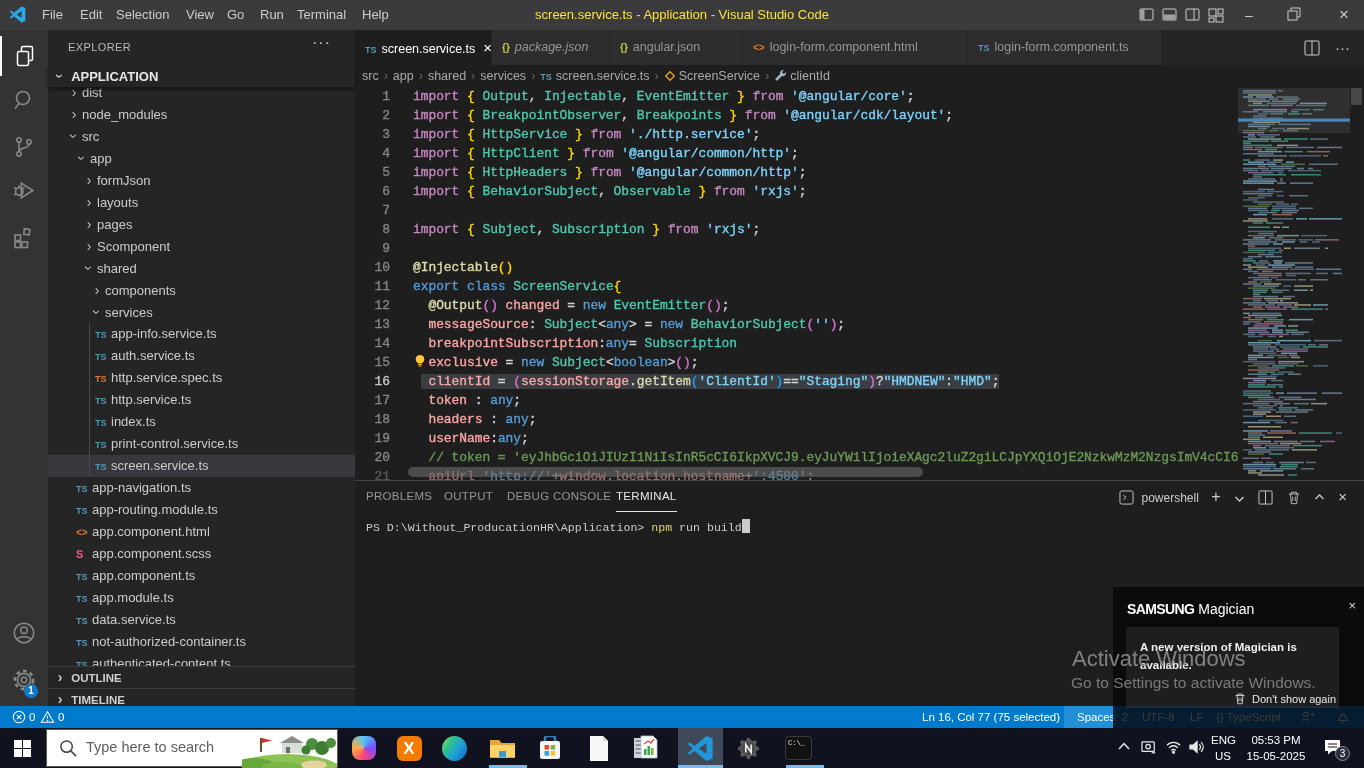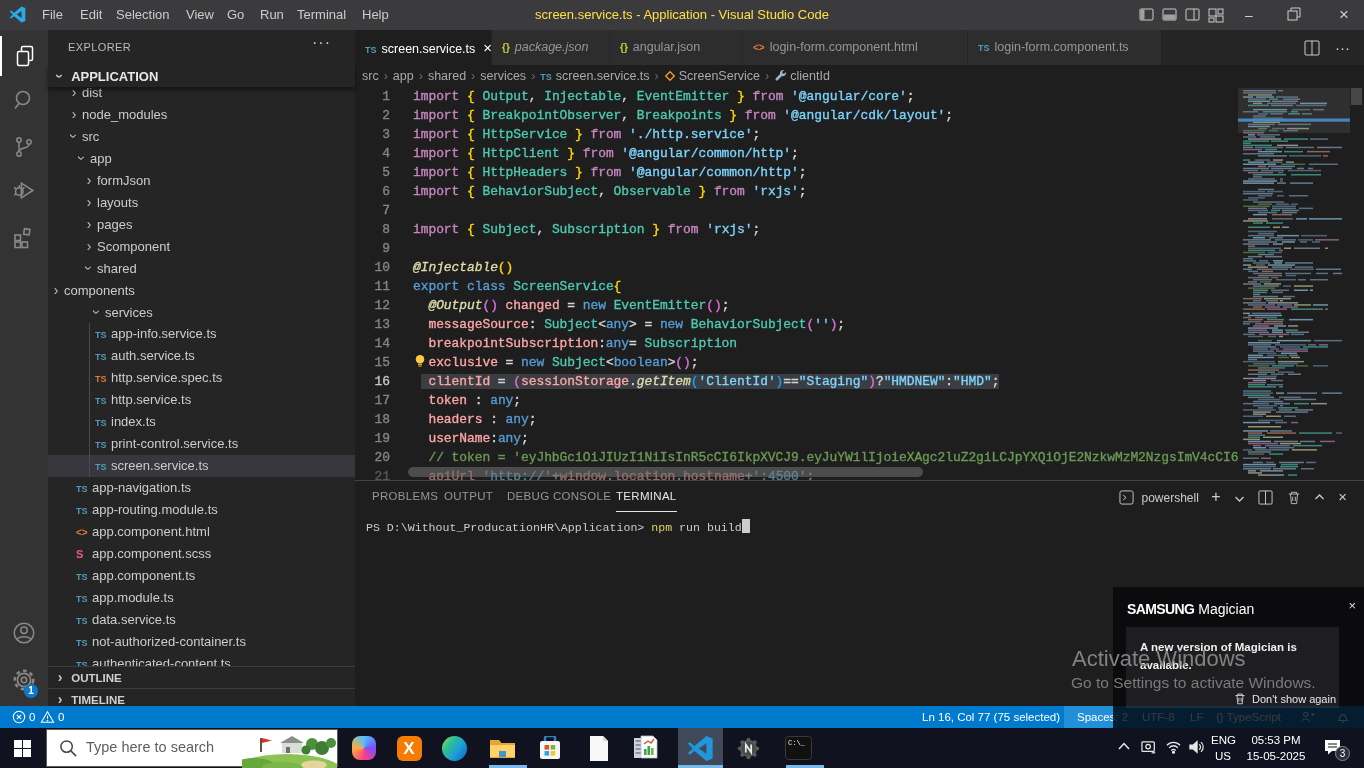--- a/index.html
+++ b/index.html
@@ -49,21 +49,21 @@
 .tab .cls { margin-left:8px; margin-right:8px; font-size:15px; }
 #crumbs { position:absolute; left:0; top:35px; width:1009px; height:22px; line-height:22px; color:#a9a9a9; font-size:12.5px; white-space:nowrap; }
 #crumbs .sep { color:#6e6e6e; padding:0 5px; }
 #code { position:absolute; left:0; top:57px; width:1009px; height:393px; overflow:hidden;
   font-family:"Liberation Mono",monospace; font-size:12.95px; letter-spacing:-0.05px; -webkit-text-stroke:0.35px; }
 .cl { height:19px; line-height:19px; white-space:pre; }
 .ln { display:inline-block; width:35px; text-align:right; color:#858585; }
 .ln.cur { color:#c6c6c6; }
 .ct { display:inline-block; padding-left:23px; color:#d4d4d4; }
 .pk { color:#C586C0; } .bl { color:#569CD6; } .tl { color:#4EC9B0; } .vr { color:#fca5a5; }
-.st { color:#7dd3fc; } .fn { color:#DCDCAA;font-style:italic; } .cm { color:#6A9955; }
+.st { color:#7dd3fc; } .fn { color:#DCDCAA; } .cm { color:#6A9955; }
 .b1 { color:#FFD700; } .b2 { color:#DA70D6; } .b3 { color:#179FFF; }
 .sel { background:#3a3d41; }
 .dim { opacity:0.55; }
 #bulb { position:absolute; left:59px; top:324px; width:12px; height:14px; font-size:11px; }
 #minimap { position:absolute; left:883px; top:57px; width:126px; height:393px; overflow:hidden; background:#1e1e1e; }
 #mslider { position:absolute; left:883px; top:58px; width:112px; height:45px; background:rgba(130,130,130,0.18); z-index:2; }
 #vscroll { position:absolute; left:996px; top:58px; width:11px; height:17px; background:rgba(121,121,121,0.45); z-index:2; }
 #hscroll { position:absolute; left:53px; top:437px; width:515px; height:10px; background:rgba(121,121,121,0.5); border-radius:5px; }
 
 #panel { position:absolute; left:355px; top:480px; width:1009px; height:226px; background:#1e1e1e; border-top:1px solid #42424a; }
@@ -196,21 +196,21 @@
   <div id="tree">
 <div class="trow" style="padding-left:18px"><span class="chev">›</span><span class="tl2">dist</span></div>
 <div class="trow" style="padding-left:18px"><span class="chev">›</span><span class="tl2">node_modules</span></div>
 <div class="trow" style="padding-left:18px"><span class="chev down">›</span><span class="tl2">src</span></div>
 <div class="trow" style="padding-left:26px"><span class="chev down">›</span><span class="tl2">app</span></div>
 <div class="trow" style="padding-left:33px"><span class="chev">›</span><span class="tl2">formJson</span></div>
 <div class="trow" style="padding-left:33px"><span class="chev">›</span><span class="tl2">layouts</span></div>
 <div class="trow" style="padding-left:33px"><span class="chev">›</span><span class="tl2">pages</span></div>
 <div class="trow" style="padding-left:33px"><span class="chev">›</span><span class="tl2">Scomponent</span></div>
 <div class="trow" style="padding-left:33px"><span class="chev down">›</span><span class="tl2">shared</span></div>
-<div class="trow" style=""><span class="chev">›</span><span class="tl2">components</span></div>
+<div class="trow" style="padding-left:41px"><span class="chev">›</span><span class="tl2">components</span></div>
 <div class="trow" style="padding-left:41px"><span class="chev down">›</span><span class="tl2">services</span></div>
 <div class="trow" style="padding-left:47px"><span class="fico tsb">TS</span><span class="tl2">app-info.service.ts</span></div>
 <div class="trow" style="padding-left:47px"><span class="fico tsb">TS</span><span class="tl2">auth.service.ts</span></div>
 <div class="trow" style="padding-left:47px"><span class="fico tso">TS</span><span class="tl2">http.service.spec.ts</span></div>
 <div class="trow" style="padding-left:47px"><span class="fico tsb">TS</span><span class="tl2">http.service.ts</span></div>
 <div class="trow" style="padding-left:47px"><span class="fico tsb">TS</span><span class="tl2">index.ts</span></div>
 <div class="trow" style="padding-left:47px"><span class="fico tsb">TS</span><span class="tl2">print-control.service.ts</span></div>
 <div class="trow selrow" style="padding-left:47px"><span class="fico tsb">TS</span><span class="tl2">screen.service.ts</span></div>
 <div class="trow" style="padding-left:28px"><span class="fico tsb">TS</span><span class="tl2">app-navigation.ts</span></div>
 <div class="trow" style="padding-left:28px"><span class="fico tsb">TS</span><span class="tl2">app-routing.module.ts</span></div>
@@ -661,21 +661,21 @@
 <rect x="20" y="385.3" width="26" height="1.5" fill="#d4d4d4" opacity="0.62"></rect>
 <rect x="50" y="385.3" width="9" height="1.5" fill="#4EC9B0" opacity="0.62"></rect>
 <rect x="0" y="29.5" width="112" height="3.2" fill="#3d91d9" opacity="0.9"></rect>
 </svg>
   </div>
   <div id="vscroll"></div>
   <div id="hscroll"></div>
 </div>
 
 <div id="panel">
-  <span class="ptab" style="left:17px">PROBLEMS</span>
+  <span class="ptab" style="left:11px">PROBLEMS</span>
   <span class="ptab" style="left:89px">OUTPUT</span>
   <span class="ptab" style="left:152px">DEBUG CONSOLE</span>
   <span class="ptab active" style="left:261px">TERMINAL</span>
   <div id="pright">
     <svg style="vertical-align:-3px" width="15" height="15" viewBox="0 0 16 16" fill="none" stroke="#cccccc">
         <rect x="1" y="1" width="14" height="14" rx="2"></rect>
         <path d="M4.5 5.5 L7.5 8 L4.5 10.5"></path>
       </svg>
     <span style="margin:0 4px">powershell</span>
     <span style="font-size:16px;margin:0 5px">+</span>

